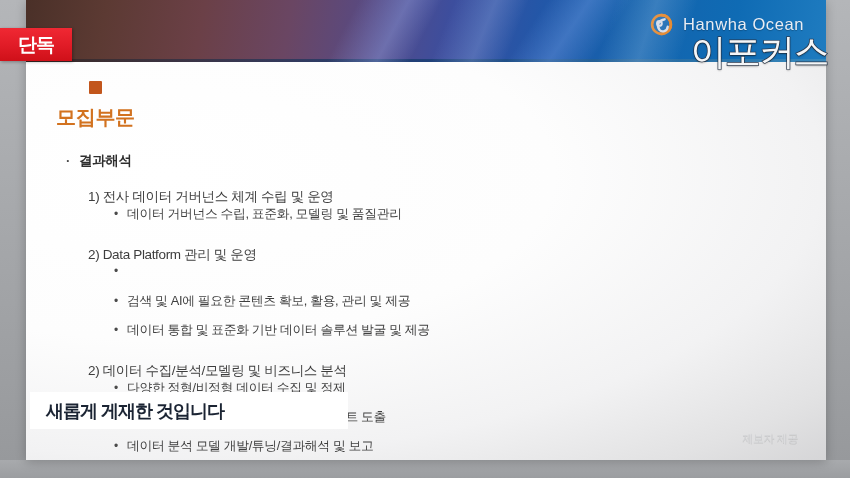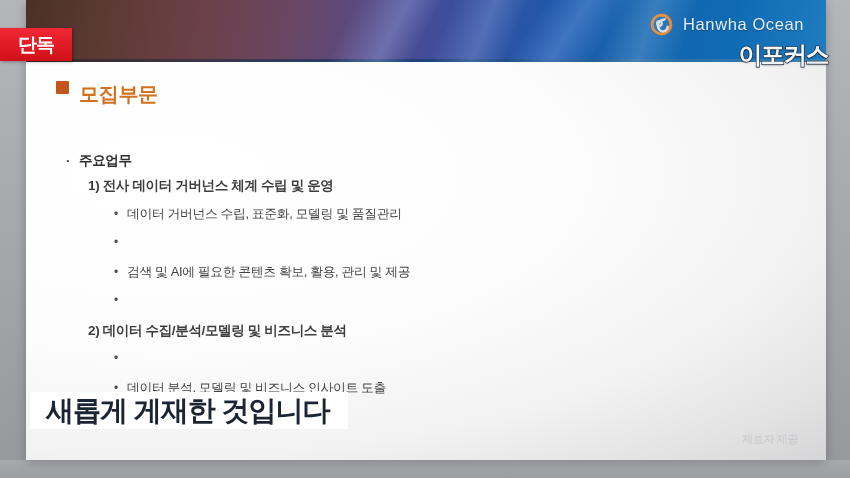--- a/index.html
+++ b/index.html
@@ -104,21 +104,23 @@
     top: 62px;
     width: 800px;
     height: 398px;
   }
 
   .heading-row {
     position: absolute;
     left: 30px;
     top: 19px;
     display: flex;
+    align-items: center;
     gap: 10px;
+    flex-direction: column;
   }
   .sq-bullet {
     width: 13px; height: 13px;
     background: #c2561c;
     border-radius: 1px;
     flex: 0 0 auto;
   }
   .heading-text {
     color: #d2721f;
     font-size: 20px;
@@ -164,21 +166,21 @@
   .li .mk {
     flex: 0 0 auto;
     color: #4a4a4a;
   }
 
   
   .lvl-a { margin-left: 0px;  font-size: 13.5px; font-weight: 700; color: #2e2e2e; height: 25px; }
   .lvl-a .mk { width: 13px; font-size: 13px; }
 
   
-  .lvl-b { margin-left: 22px; font-size: 13.5px; font-weight: 700; color: #3d3d3d; height: 29px; }
+  .lvl-b { margin-left: 22px; font-size: 13.5px; font-weight: 400; color: #3d3d3d; height: 29px; align-items: flex-end; }
   .lvl-b .mk { width: 0px; }
 
   
   .lvl-c { margin-left: 48px; font-size: 12.8px; font-weight: 400; color: #3f3f3f; height: 29px; }
   .lvl-c .mk { width: 13px; font-size: 12px; }
 
   
   .caption-bar {
     position: absolute;
     left: 30px;
@@ -187,21 +189,21 @@
     height: 37px;
     background: #ffffff;
     display: flex;
     align-items: center;
     padding-left: 16px;
     box-sizing: border-box;
     z-index: 40;
   }
   .caption-text {
     color: #1b2433;
-    font-size: 28px;
+    font-size: 18px;
     font-weight: 700;
     letter-spacing: -1px;
     white-space: nowrap;
   }
 
   
   .credit {
     position: absolute;
     right: 28px;
     bottom: 14px;
@@ -231,24 +233,24 @@
     color: #ffffff;
     font-size: 19px;
     font-weight: 700;
     letter-spacing: -1px;
   }
 
   
   .watermark {
     position: absolute;
     right: 22px;
-    top: 39px;
+    top: 28px;
     z-index: 55;
-    font-size: 24px;
-    font-weight: 700;
+    font-size: 36px;
+    font-weight: 400;
     letter-spacing: -1.6px;
     color: #f4f6f8;
     -webkit-text-stroke: 1.4px #2b3b52;
     paint-order: stroke fill;
     text-shadow: 0 1px 2px rgba(0,0,0,.45);
     white-space: nowrap;
   }
 
   
   .gutter-l, .gutter-r {
@@ -295,53 +297,60 @@
 
       <div class="heading-row">
         <span class="sq-bullet"></span>
         <span class="heading-text">모집부문</span>
       </div>
 
 
       <div class="outline" id="outline">
           <div class="li lvl-a">
             <span class="mk">·</span>
-            <span>주요업무</span>
+            <span>결과해석</span>
           </div>
           <div class="li lvl-b">
             <span class="mk"></span>
             <span>1) 전사 데이터 거버넌스 체계 수립 및 운영</span>
           </div>
           <div class="li lvl-c">
             <span class="mk">•</span>
             <span>데이터 거버넌스 수립, 표준화, 모델링 및 품질관리</span>
           </div>
+          <div class="li lvl-b">
+            <span class="mk"></span>
+            <span>2) Data Platform 관리 및 운영</span>
+          </div>
           <div class="li lvl-c">
             <span class="mk">•</span>
           </div>
           <div class="li lvl-c">
             <span class="mk">•</span>
             <span>검색 및 AI에 필요한 콘텐츠 확보, 활용, 관리 및 제공</span>
           </div>
           <div class="li lvl-c">
             <span class="mk">•</span>
+            <span>데이터 통합 및 표준화 기반 데이터 솔루션 발굴 및 제공</span>
           </div>
           <div class="li lvl-b">
             <span class="mk"></span>
             <span>2) 데이터 수집/분석/모델링 및 비즈니스 분석</span>
           </div>
           <div class="li lvl-c">
             <span class="mk">•</span>
+            <span>다양한 정형/비정형 데이터 수집 및 정제</span>
           </div>
           <div class="li lvl-c">
             <span class="mk">•</span>
             <span>데이터 분석, 모델링 및 비즈니스 인사이트 도출</span>
           </div>
           <div class="li lvl-c">
             <span class="mk">•</span>
+            <span>데이터 분석 모델 개발/튜닝/결과해석 및 보고</span>
           </div>
         </div>
 
     </div>
 
     <div class="credit">제보자 제공</div>
   </div>
 
   <div class="caption-bar">
     <span class="caption-text">새롭게 게재한 것입니다</span>

